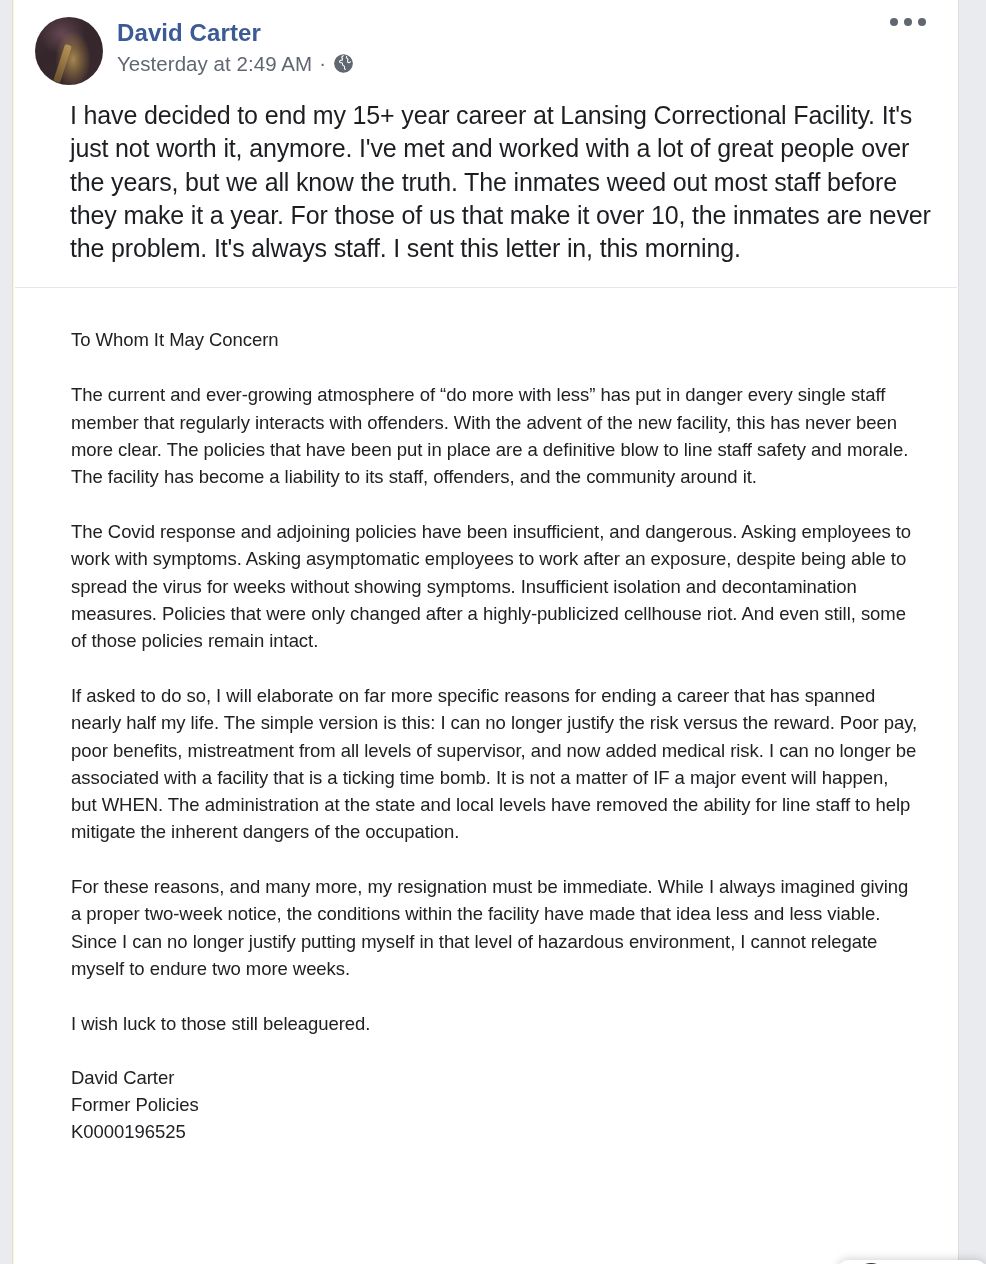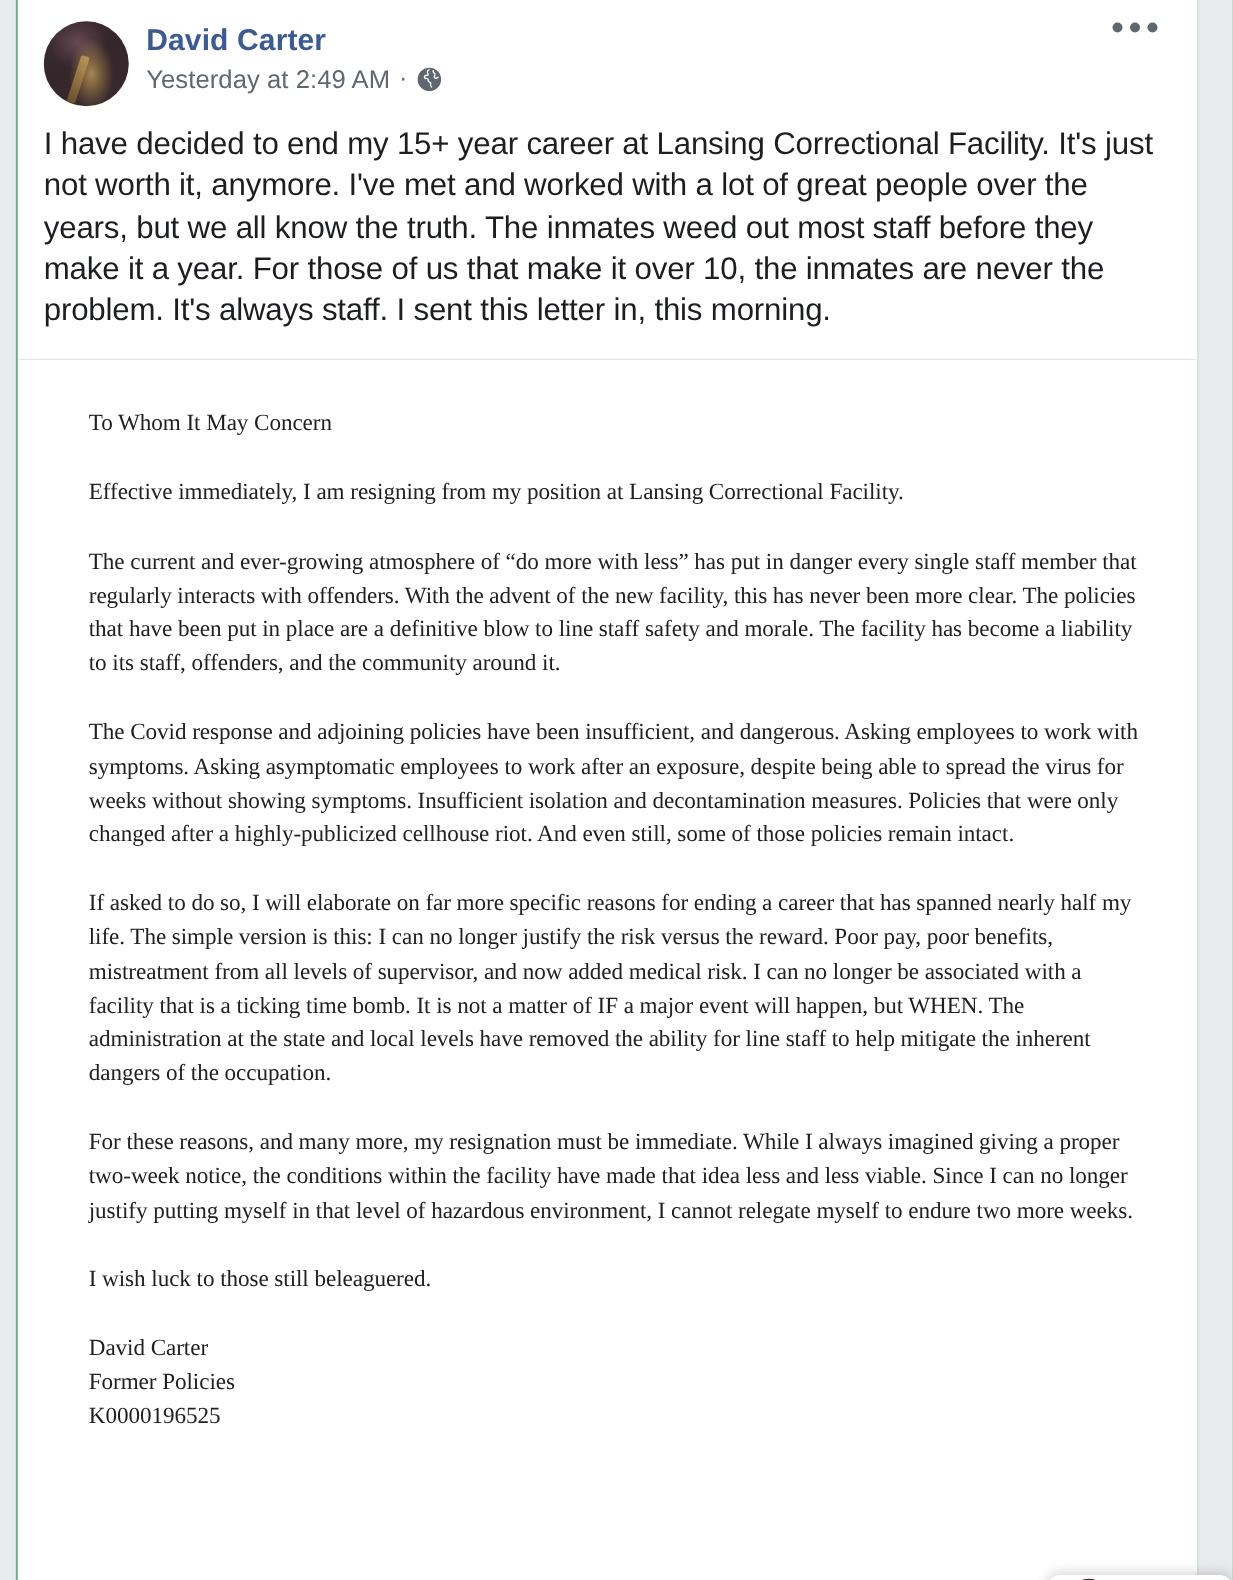--- a/index.html
+++ b/index.html
@@ -12,21 +12,21 @@
     height: 1264px;
     overflow: hidden;
     font-family: "Liberation Sans", sans-serif;
     position: relative;
   }
 
   
   .page {
     position: absolute;
     inset: 0;
-    background: #15803d;
+    background: #fef9c3;
   }
   .gutter-left {
     position: absolute;
     left: 0; top: 0;
     width: 13px; height: 1264px;
     background: #e9ebee;
     border-right: 1px solid #dcdee3;
     box-sizing: border-box;
   }
   .gutter-right {
@@ -119,33 +119,33 @@
     background: #606770;
     display: block;
   }
 
   .post-body {
     padding: 14px 24px 22px 21px;
     font-size: 25px;
     line-height: 1.33;
     color: #1c1e21;
     letter-spacing: -0.15px;
+    margin-left: 35px;
   }
 
   .divider {
     height: 1px;
     background: #e4e6eb;
     margin: 0 1px;
   }
 
   
   .letter {
     padding: 38px 40px 0 57px;
     color: #1c1e21;
-    font-family: Liberation Serif, serif;
   }
   .letter p {
     margin: 0 0 28px 0;
     font-size: 18.5px;
     line-height: 1.47;
     letter-spacing: -0.05px;
     color: #202124;
   }
   .letter p.sig {
     margin-bottom: 0;
@@ -225,21 +225,20 @@
         <span></span>
       </div>
     </div>
 
     <div class="post-body">I have decided to end my 15+ year career at Lansing Correctional Facility. It's just not worth it, anymore. I've met and worked with a lot of great people over the years, but we all know the truth. The inmates weed out most staff before they make it a year. For those of us that make it over 10, the inmates are never the problem. It's always staff. I sent this letter in, this morning.</div>
 
     <div class="divider"></div>
 
     <div class="letter">
       <p>To Whom It May Concern</p>
-      <p>Effective immediately, I am resigning from my position at Lansing Correctional Facility.</p>
       <p>The current and ever-growing atmosphere of “do more with less” has put in danger every single staff member that regularly interacts with offenders. With the advent of the new facility, this has never been more clear. The policies that have been put in place are a definitive blow to line staff safety and morale. The facility has become a liability to its staff, offenders, and the community around it.</p>
       <p>The Covid response and adjoining policies have been insufficient, and dangerous. Asking employees to work with symptoms. Asking asymptomatic employees to work after an exposure, despite being able to spread the virus for weeks without showing symptoms. Insufficient isolation and decontamination measures. Policies that were only changed after a highly-publicized cellhouse riot. And even still, some of those policies remain intact.</p>
       <p>If asked to do so, I will elaborate on far more specific reasons for ending a career that has spanned nearly half my life. The simple version is this: I can no longer justify the risk versus the reward. Poor pay, poor benefits, mistreatment from all levels of supervisor, and now added medical risk. I can no longer be associated with a facility that is a ticking time bomb. It is not a matter of IF a major event will happen, but WHEN. The administration at the state and local levels have removed the ability for line staff to help mitigate the inherent dangers of the occupation.</p>
       <p>For these reasons, and many more, my resignation must be immediate. While I always imagined giving a proper two-week notice, the conditions within the facility have made that idea less and less viable. Since I can no longer justify putting myself in that level of hazardous environment, I cannot relegate myself to endure two more weeks.</p>
       <p>I wish luck to those still beleaguered.</p>
       <p class="sig">
         <span>David Carter</span><br>
         <span>Former Policies</span><br>
         <span>K0000196525</span>
       </p>

